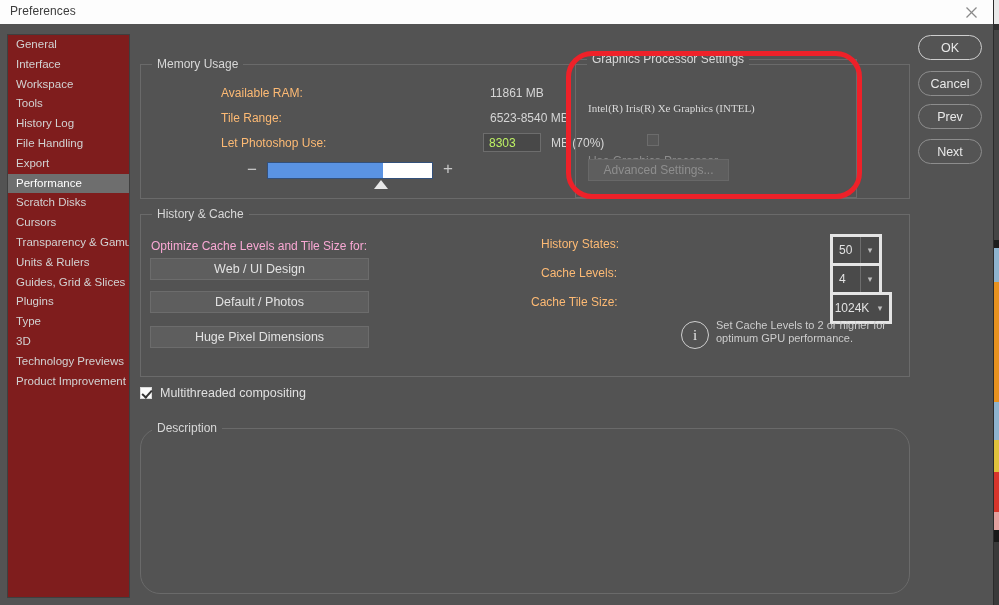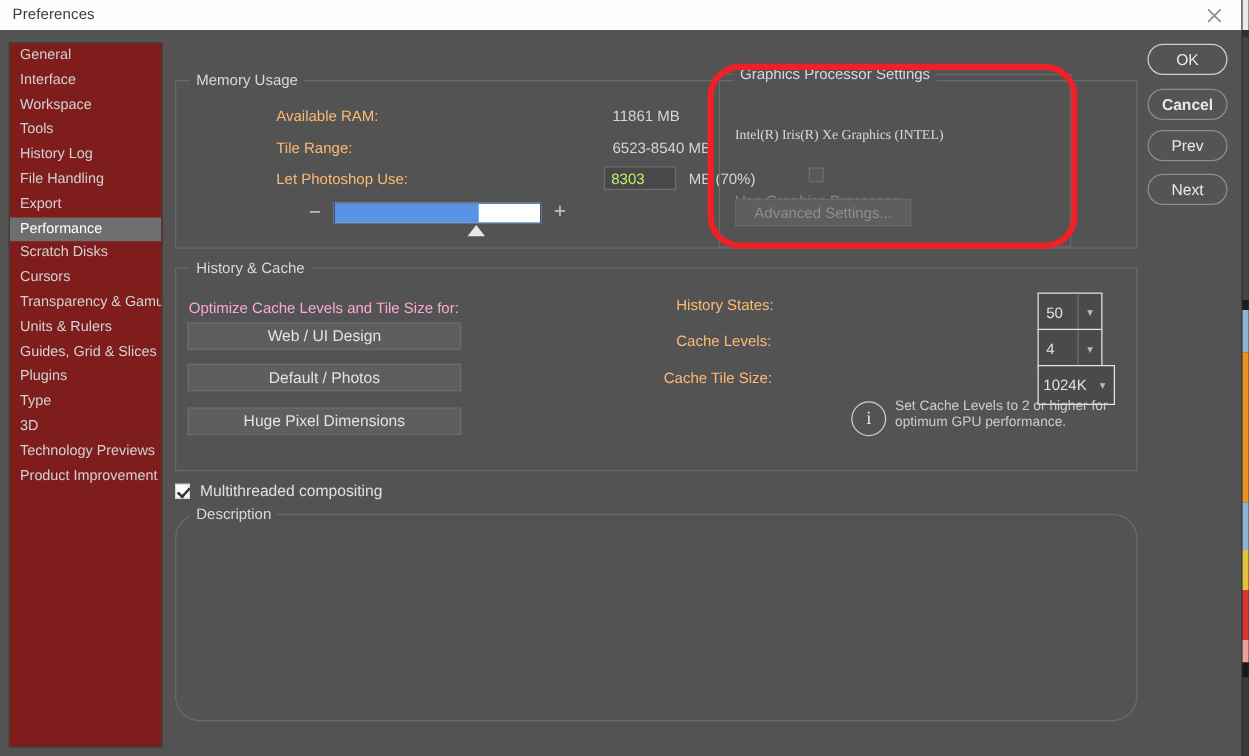--- a/index.html
+++ b/index.html
@@ -193,21 +193,21 @@
     background: #5e5e5e;
     border: 1px solid #6c6c6c;
     color: #e2e2e2; font-size: 12.5px;
     display: flex; align-items: center; justify-content: center;
     box-sizing: border-box;
   }
 
   .combo {
     position: absolute; height: 32px;
     background: #4a4a4a;
-    border: 1px solid #e5e5e5;
+    border: 3px solid #e5e5e5;
     box-sizing: border-box;
     display: flex; align-items: center;
   }
   .combo .cval {
     flex: 1; padding-left: 6px;
     font-size: 12px; color: #e2e2e2; white-space: nowrap;
   }
   .combo .carr {
     width: 18px; text-align: center;
     font-size: 9px; color: #bdbdbd;
@@ -232,21 +232,21 @@
   }
 
   
   #mt-row {
     position: absolute; left: 140px; top: 362px;
     display: flex; align-items: center; gap: 8px;
   }
   #mt-row .lbl { font-size: 12.5px; color: #e0e0e0; }
 
   
-  #grp-desc { left: 140px; top: 387px; width: 768px; height: 164px; border-radius: 20px; }
+  #grp-desc { left: 140px; top: 404px; width: 768px; height: 164px; border-radius: 20px; }
 
   
   .rbtn {
     position: absolute; left: 918px;
     width: 64px; height: 25px;
     border-radius: 13px;
     background: #545454;
     border: 1px solid #8d8d8d;
     color: #e9e9e9; font-size: 12.5px;
     display: flex; align-items: center; justify-content: center;
@@ -378,18 +378,18 @@
       <span class="cb checked"></span>
       <span class="lbl">Multithreaded compositing</span>
     </div>
 
     <div class="group" id="grp-desc">
       <div class="legend">Description</div>
       <div style="position:absolute;left:10px;top:14px;font-size:12px;color:#d0d0d0;"></div>
     </div>
 
     <div class="rbtn primary" style="top:11px;">OK</div>
-    <div class="rbtn" style="top:47px;font-weight:bold;">Cancel</div>
+    <div class="rbtn" style="top:47px;">Cancel</div>
     <div class="rbtn" style="top:80px;">Prev</div>
     <div class="rbtn" style="top:115px;">Next</div>
 
   </div>
 </div>
 
 </body></html>

